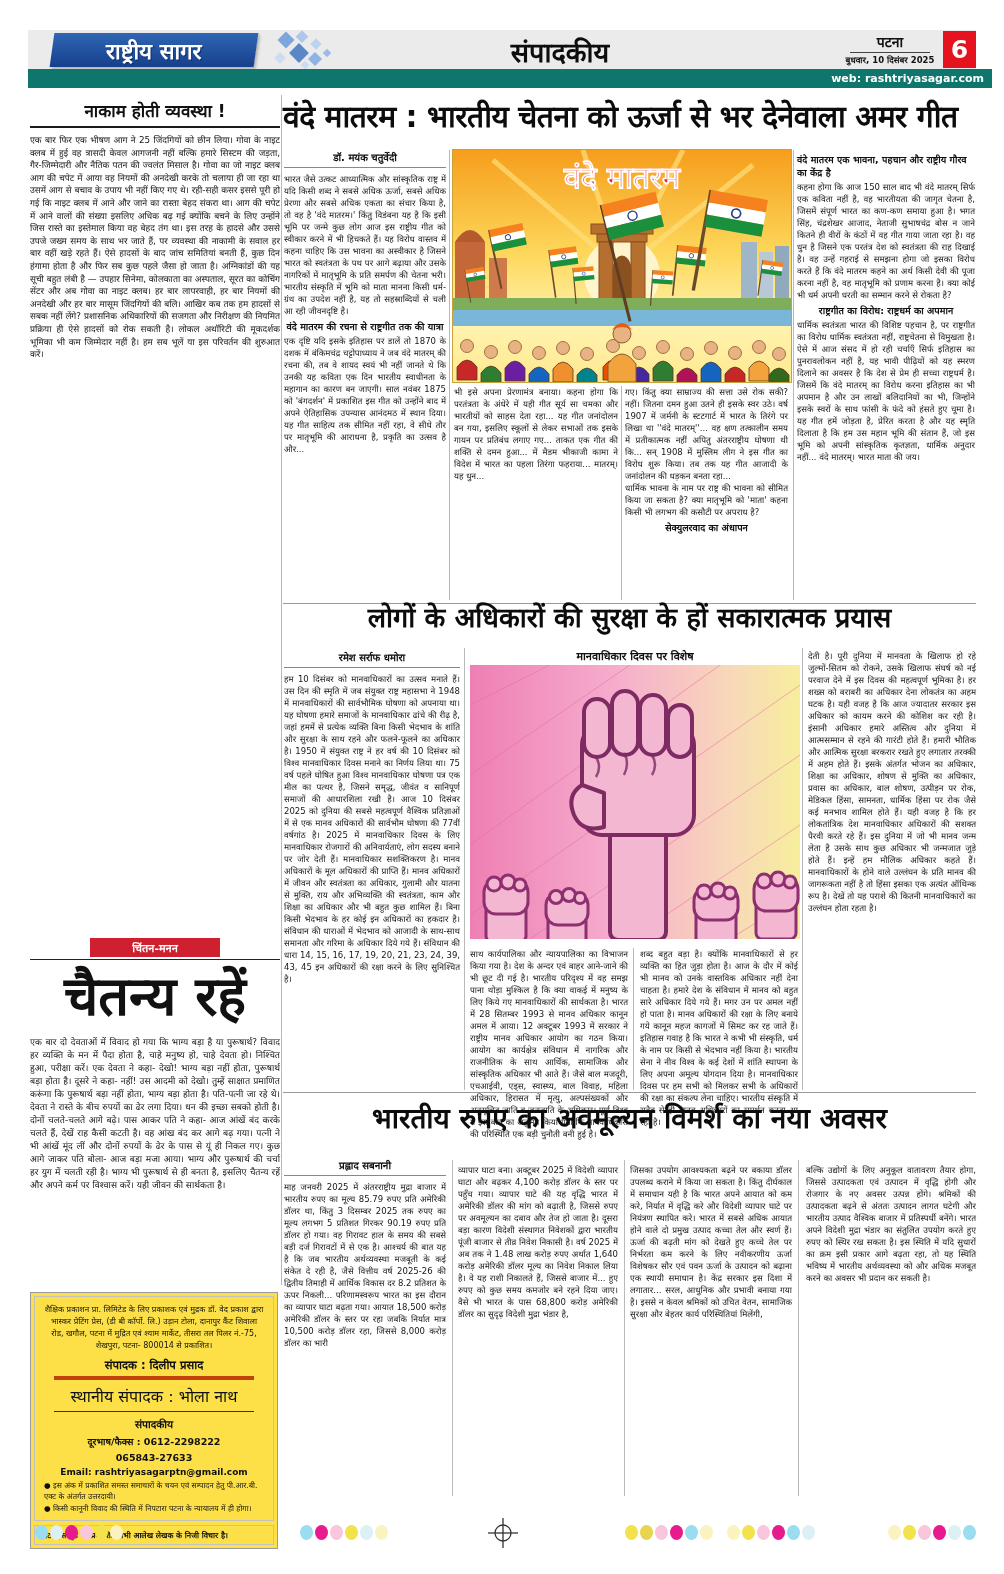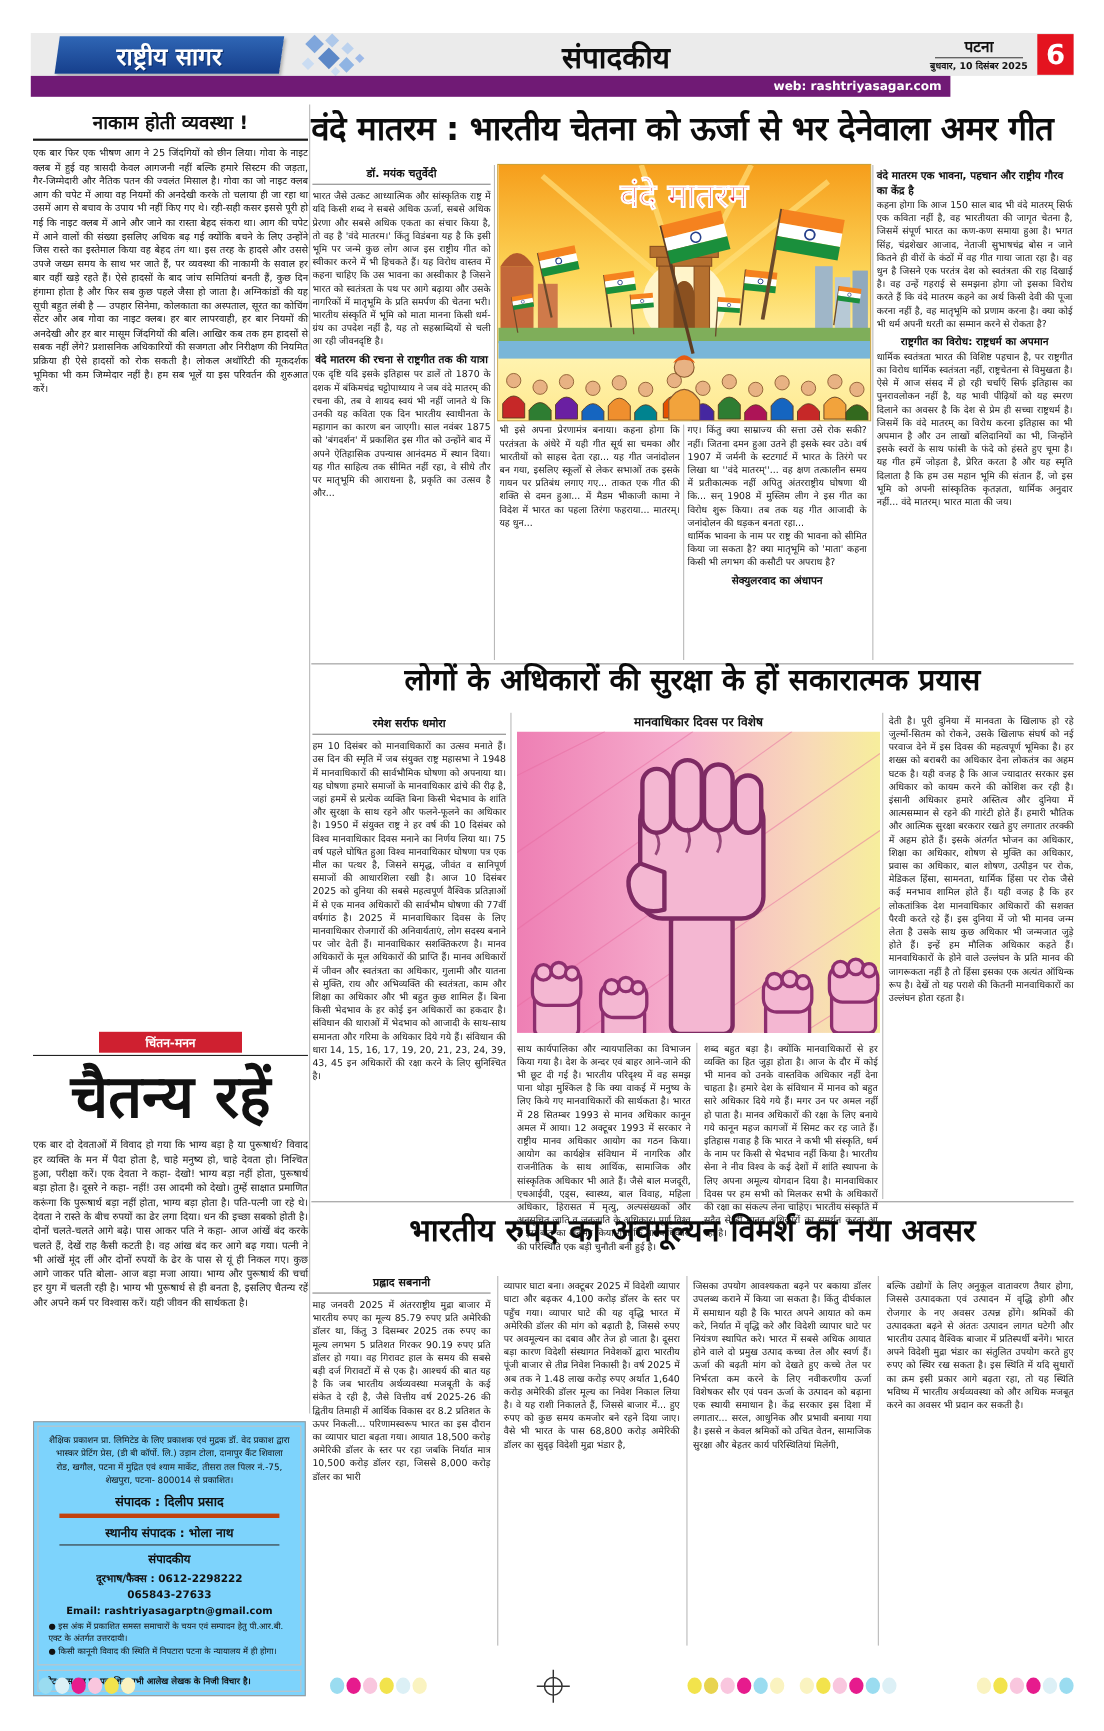--- a/index.html
+++ b/index.html
@@ -13,44 +13,44 @@
             box-shadow:2px 2px 3px rgba(0,0,0,.25);}
   .masthead span{transform:skewX(8deg);color:#fff;font-weight:bold;font-size:22px;text-shadow:1px 1px 0 #0a2b66;}
   .diamond-deco{left:262px;top:30px;}
   .section-title{left:420px;top:33px;width:280px;text-align:center;font-size:27px;font-weight:800;color:#0d0d0d;}
   .city-block{left:842px;top:32px;width:96px;text-align:center;}
   .city-block .city{font-size:14px;font-weight:800;}
   .city-block .rule{border-top:1px solid #444;margin:1px 8px;}
   .city-block .date{font-size:8.5px;font-weight:bold;}
   .page-num{left:943px;top:31px;width:33px;height:37px;background:#e4131f;color:#fff;font-size:25px;font-weight:800;
             display:flex;align-items:center;justify-content:center;}
-  .navy-bar{left:28px;top:69px;width:836px;height:19px;background:#701a75;color:#fff;font-size:11px;font-weight:bold;
+  .navy-bar{left:28px;top:69px;width:964px;height:19px;background:#0f766e;color:#fff;font-size:11px;font-weight:bold;
             text-align:right;line-height:19px;padding-right:8px;box-sizing:border-box;}
   
   .body-txt{font-size:8.5px;line-height:12px;text-align:justify;color:#161616;}
   .byline{text-align:center;font-weight:800;font-size:10px;border-bottom:1px solid #888;
           padding-bottom:3px;margin-bottom:5px;}
   .subhead{font-weight:800;font-size:9.5px;text-align:center;margin:3px 0 2px 0;}
   .vrule{width:1px;background:#b9b9b9;}
   .hrule{height:1px;background:#9a9a9a;}
   
   .naakaam{left:30px;top:96px;width:250px;}
   .naakaam h2{margin:0;text-align:center;font-size:17px;font-weight:800;padding:3px 0 4px 0;
               border-bottom:2px solid #1a1a1a;margin-bottom:6px;}
   .chintan{left:30px;top:938px;width:250px;}
   .chintan .tag{width:130px;margin:0 auto;background:#cf2030;color:#fff;text-align:center;
                 font-size:11px;font-weight:bold;padding:2px 0;}
   .chintan h1{margin:2px 0 8px 0;text-align:center;font-size:54px;font-weight:800;line-height:62px;
               border-top:1px solid #222;padding-top:6px;}
-  .imprint{left:30px;top:1292px;width:246px;border:1px solid #9a9a9a;background:#7dd3fc;}
+  .imprint{left:30px;top:1292px;width:246px;border:1px solid #9a9a9a;background:#fde047;}
   .imprint-inner{border:1px solid #c2c2c2;margin:3px;padding:7px 9px 4px 9px;}
   .imprint .pub{font-size:8px;line-height:12px;text-align:center;}
   .imprint .ed{font-size:11.5px;font-weight:800;text-align:center;border-bottom:4px solid #c2410c;
                padding:5px 0 4px 0;margin:0 10px;}
-  .imprint .ed2{font-size:11px;font-weight:700;text-align:center;border-bottom:1px solid #333;
+  .imprint .ed2{font-size:16px;font-weight:400;text-align:center;border-bottom:1px solid #333;
                padding:5px 0 4px 0;margin:0 10px;}
   .imprint .sec{font-size:10.5px;font-weight:800;text-align:center;padding:5px 0 2px 0;}
   .imprint .ph{font-size:9.5px;font-weight:bold;text-align:center;padding:2px 0;}
   .imprint .em{font-size:9px;font-weight:800;text-align:center;padding:2px 0 3px 0;}
   .imprint .bullet{font-size:7.6px;line-height:10.5px;text-align:left;padding:1px 0;}
   .imprint .note{border-top:1px solid #9a9a9a;margin:4px 3px 3px 3px;border:1px solid #c2c2c2;
                  padding:4px 6px;font-size:7.8px;font-weight:bold;}
   
   .vande-title{left:283px;top:95px;width:693px;font-size:30px;font-weight:800;letter-spacing:-0.5px;
                color:#0c0c0c;white-space:nowrap;}

